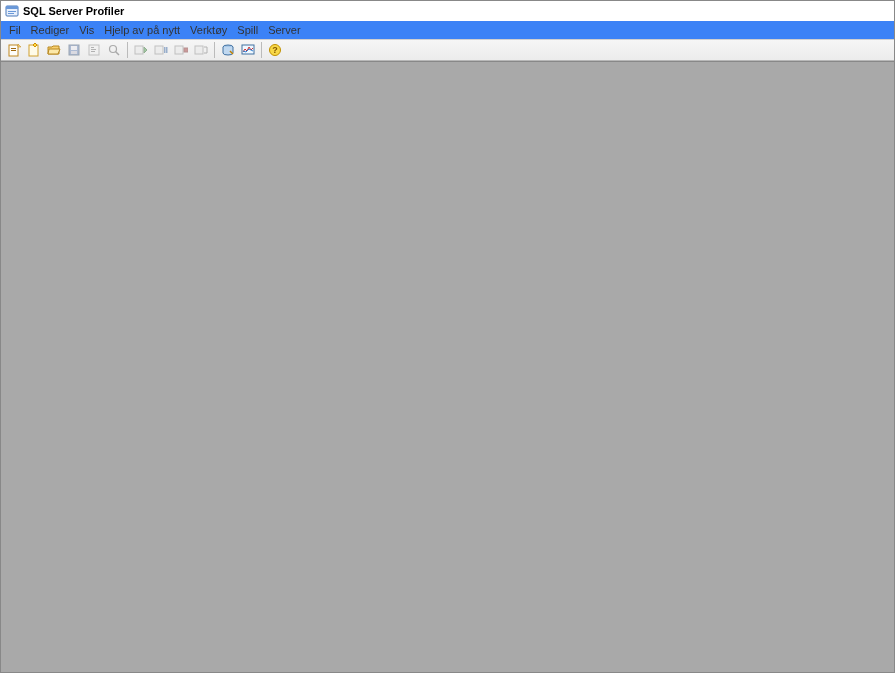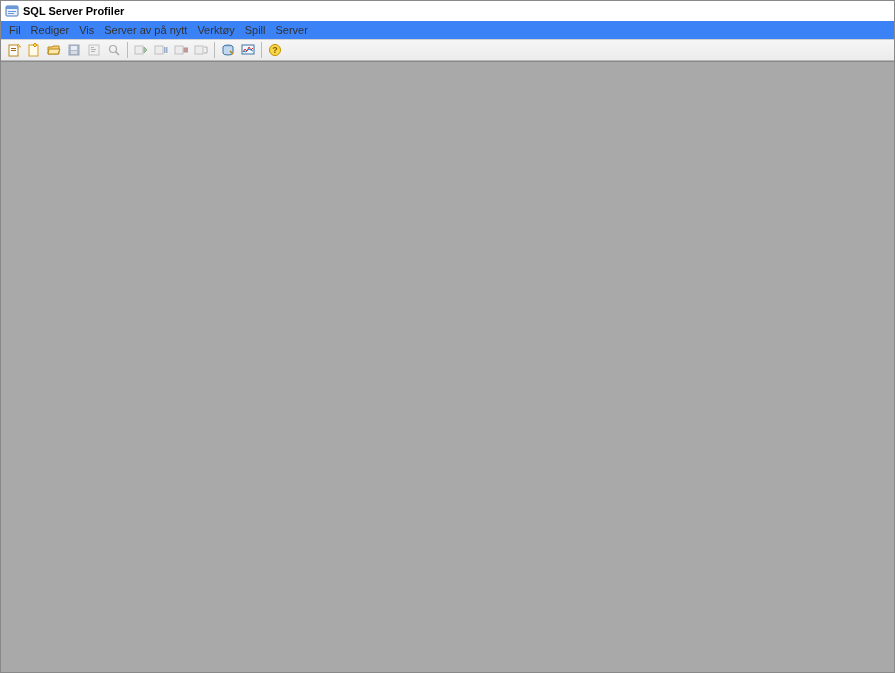--- a/index.html
+++ b/index.html
@@ -105,21 +105,21 @@
         <rect x="3" y="9" width="6" height="1" fill="#6a98d8"></rect>
       </svg>
     </span>
     <span class="titlebar-text">SQL Server Profiler</span>
   </div>
 
   <div class="menubar">
     <span class="menu-item">Fil</span>
     <span class="menu-item">Rediger</span>
     <span class="menu-item">Vis</span>
-    <span class="menu-item">Server av på nytt</span>
+    <span class="menu-item">Hjelp av på nytt</span>
     <span class="menu-item">Verktøy</span>
     <span class="menu-item">Spill</span>
     <span class="menu-item">Server</span>
   </div>
 
   <div class="toolbar">
     <div class="toolbar-btn">
       <span>
         <svg width="14" height="14" viewBox="0 0 14 14">
           <rect x="2" y="2" width="9" height="11" fill="#fdfdfb" stroke="#c08820" stroke-width="1"></rect>

